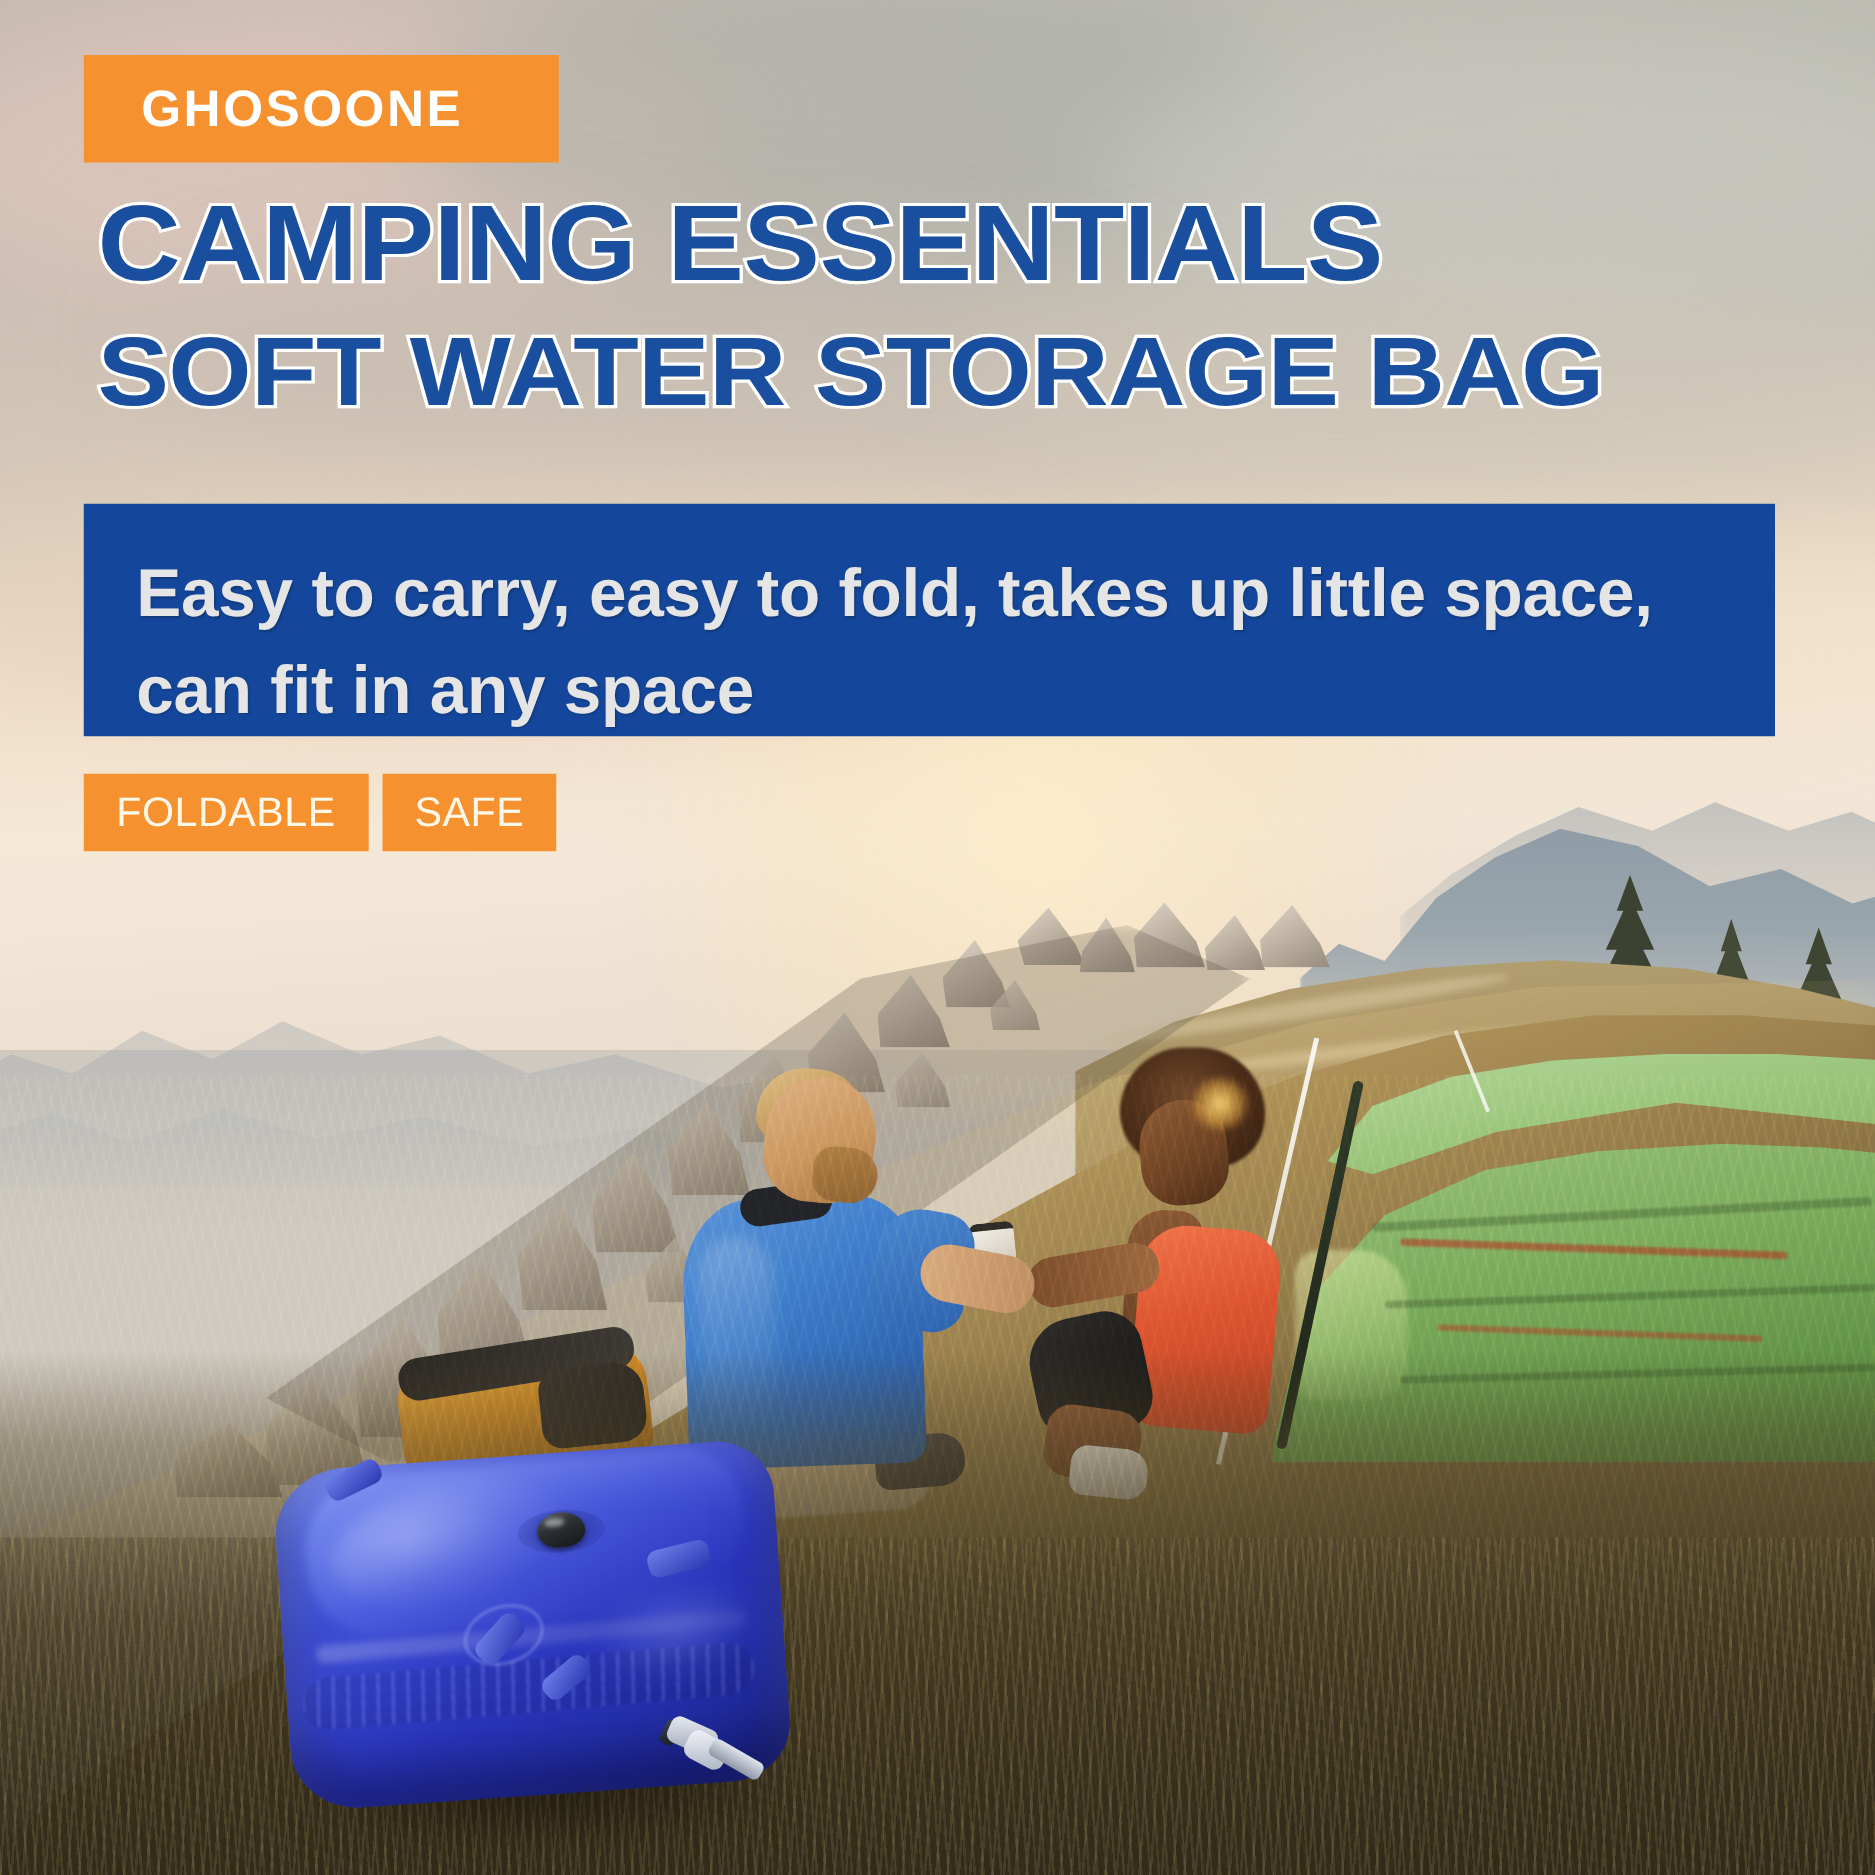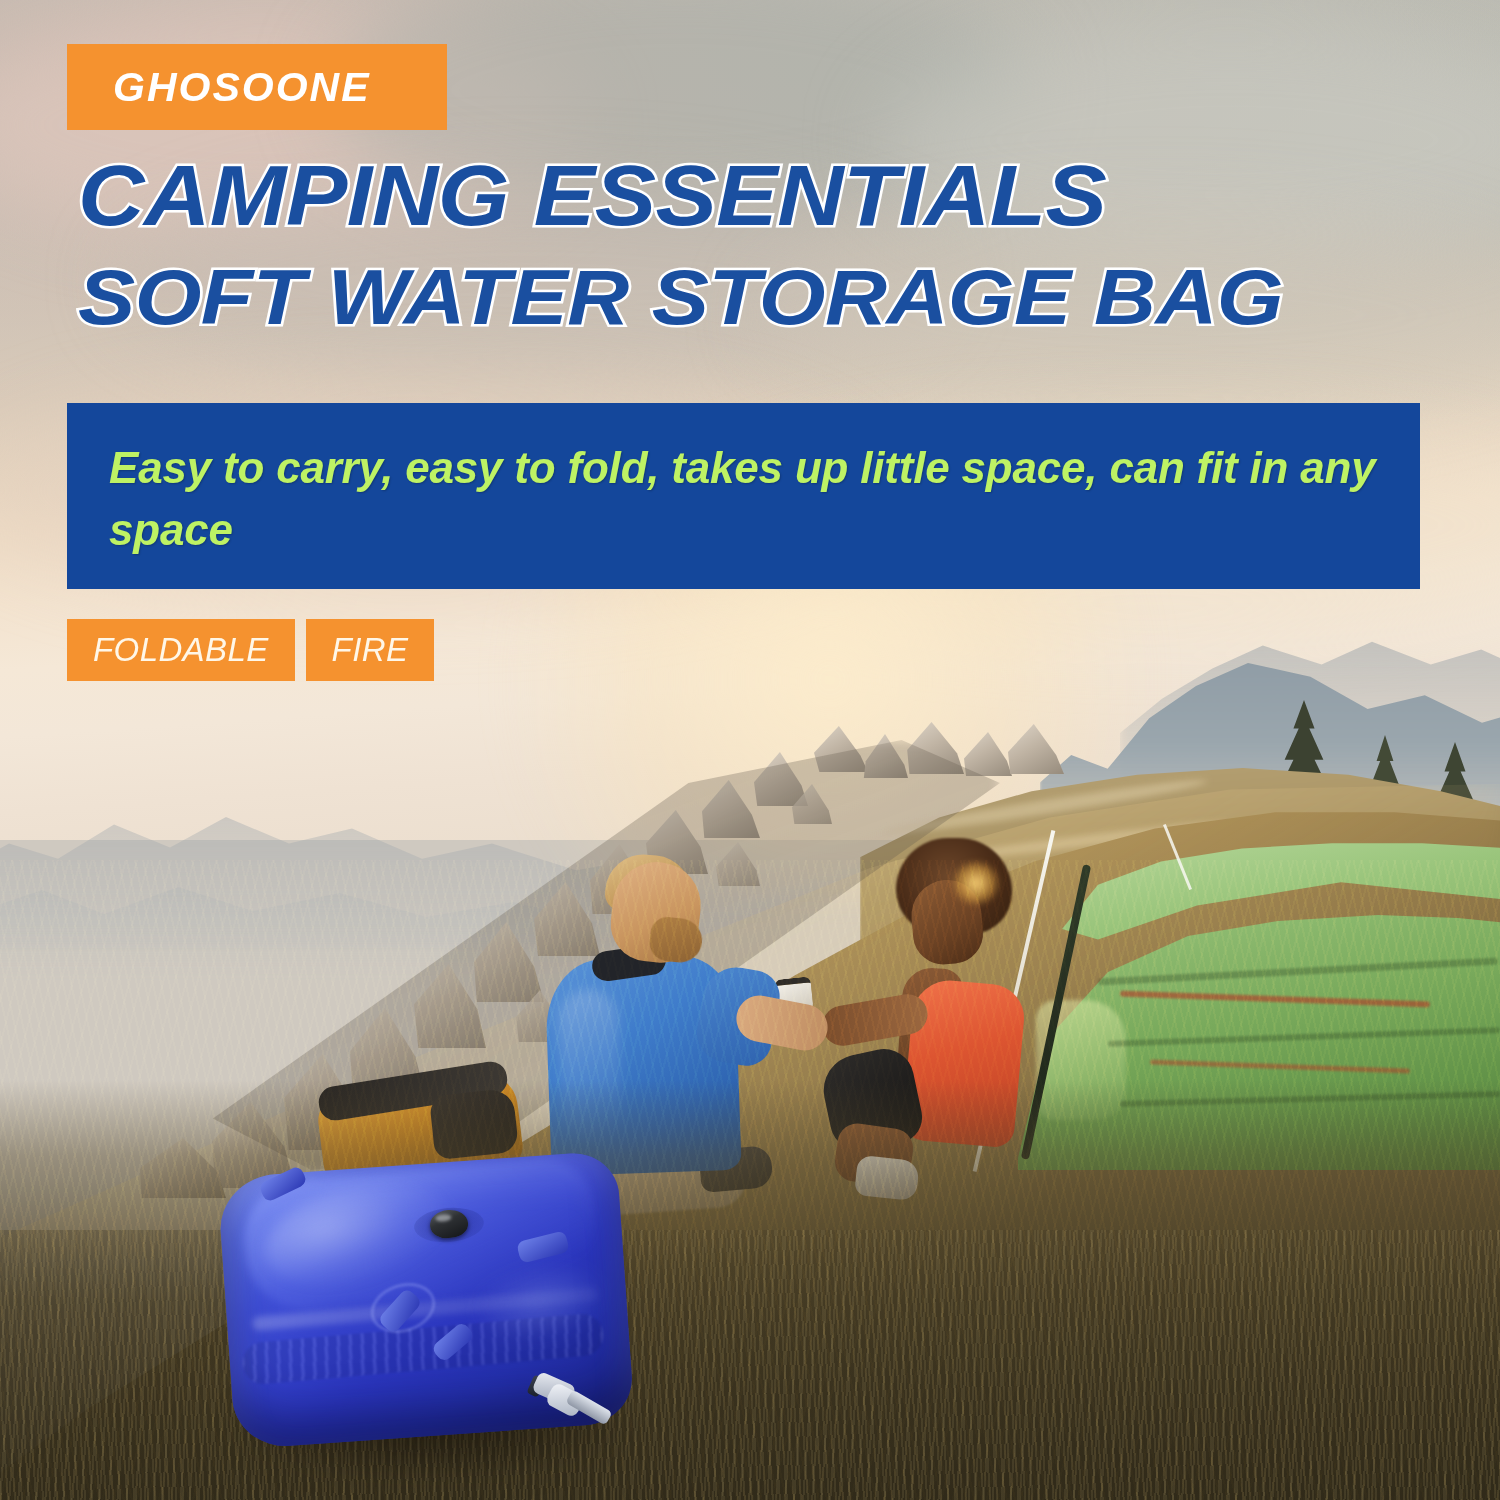--- a/index.html
+++ b/index.html
@@ -1,20 +1,20 @@
 <!DOCTYPE html>
 <html><head>
 <meta charset="utf-8">
 <title>Camping Essentials — Soft Water Storage Bag</title>
 <style>
   * { margin:0; padding:0; box-sizing:border-box; }
   html,body { width:1500px; height:1500px; overflow:hidden; background:#cfc9c0;
     font-family:"Liberation Sans", sans-serif; }
 
-  .canvas { position:relative; width:1500px; height:1500px; overflow:hidden;font-style:italic; }
+  .canvas { position:relative; width:1500px; height:1500px; overflow:hidden; }
 
   
   .photo { position:absolute; inset:0; overflow:hidden; }
 
   
   .sky {
     position:absolute; left:0; top:0; width:1500px; height:840px;
     background:
       radial-gradient(120% 70% at 18% 12%, rgba(214,188,178,0.80) 0%, rgba(208,196,186,0.35) 42%, rgba(0,0,0,0) 72%),
       radial-gradient(90% 60% at 62% 8%, rgba(176,182,174,0.78) 0%, rgba(176,182,174,0.22) 55%, rgba(0,0,0,0) 80%),
@@ -436,21 +436,21 @@
     letter-spacing:-0.5px; transform:scaleX(1.10); transform-origin:left center;
     -webkit-text-stroke:5px #ffffff; paint-order:stroke fill;
     text-shadow:0 0 3px rgba(255,255,255,0.9);
   }
 
   .desc-banner {
     position:absolute; left:67px; top:403px; width:1353px; height:186px;
     background:#14479B; padding:34px 40px 0 42px;
   }
   .desc-banner p {
-    color:#bef264; font-size:44px; font-weight:600; line-height:1.42;
+    color:#e5e5e5; font-size:54px; font-weight:600; line-height:1.42;
     letter-spacing:-0.2px; text-shadow:1px 1px 2px rgba(0,0,0,0.22);
   }
 
   .tags { position:absolute; left:67px; top:619px; display:flex; gap:11px; }
   .tag {
     background:#F5922F; height:62px; display:flex; align-items:center; justify-content:center;
     padding:16px 26px;
   }
   .tag span {
     color:#FFF7E8; font-size:33px; font-weight:500; letter-spacing:0.4px; white-space:nowrap;
@@ -593,17 +593,17 @@
 
   <div class="desc-banner">
     <p>Easy to carry, easy to fold, takes up little space, can fit in any space</p>
   </div>
 
   <div class="tags">
     <div class="tag">
       <span>FOLDABLE</span>
     </div>
     <div class="tag">
-      <span>FIRE</span>
+      <span>SAFE</span>
     </div>
   </div>
 
 </div>
 
 </body></html>

